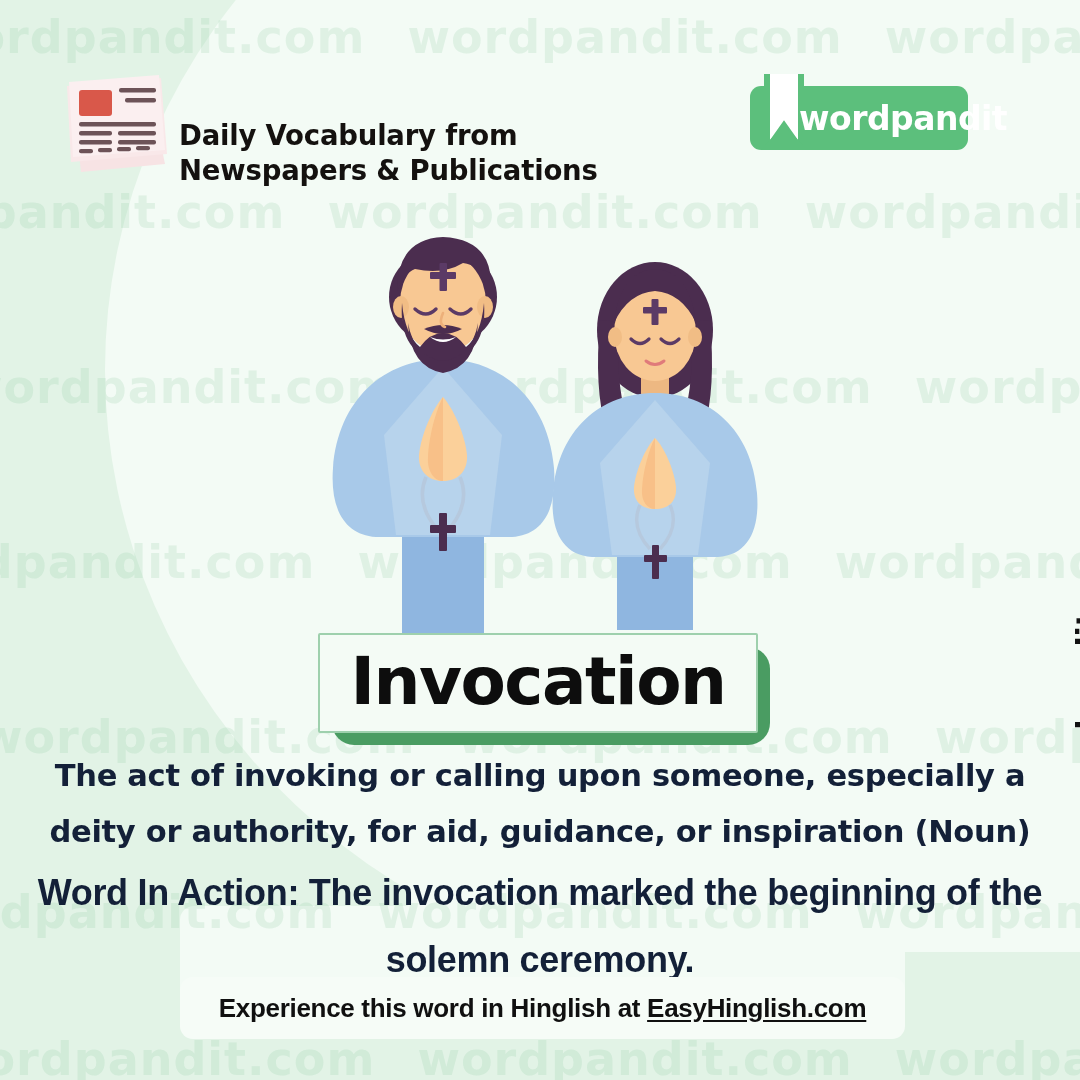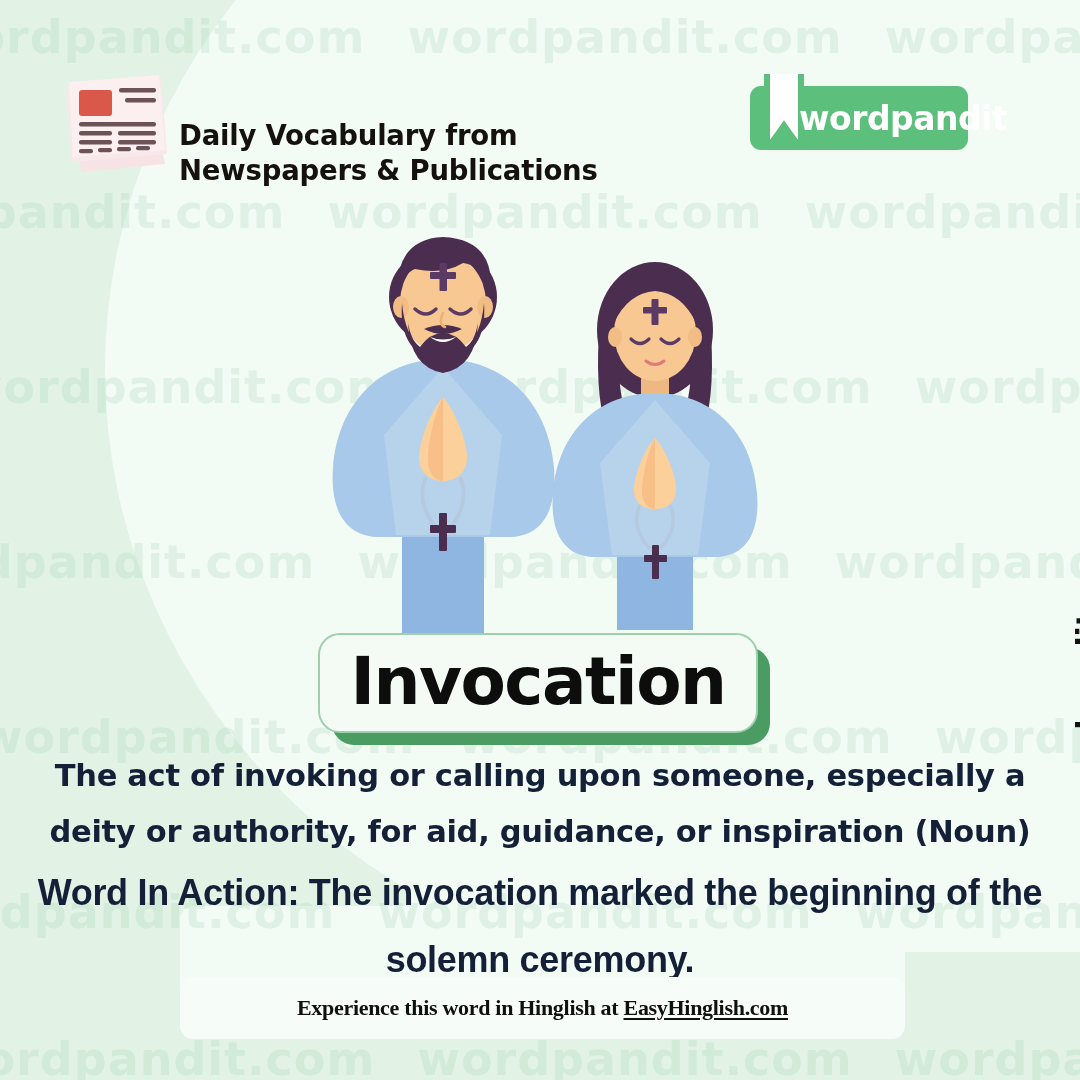--- a/index.html
+++ b/index.html
@@ -190,21 +190,21 @@
     border-radius: 22px;
   }
   .word-badge {
     position: absolute;
     left: 0;
     top: 0;
     width: 436px;
     height: 96px;
     background: #f4fbf5;
     border: 2px solid #9ed0ad;
-    border-radius: 22px;
+    border-radius: 2px;
     display: flex;
     align-items: center;
     justify-content: center;
   }
   .word-badge-text {
     font-family: "DejaVu Sans", sans-serif;
     font-weight: 700;
     font-size: 66px;
     letter-spacing: -1.5px;
     color: #0d0d0d;
@@ -247,23 +247,23 @@
     top: 977px;
     width: 725px;
     height: 62px;
     background: #f6fcf7;
     border-radius: 13px;
     display: flex;
     align-items: center;
     justify-content: center;
   }
   .footer-text {
-    font-family: Liberation Serif, serif;
-    font-weight: 700;
-    font-size: 22px;
+    font-family: Liberation Sans, sans-serif;
+    font-weight: 700;
+    font-size: 26px;
     letter-spacing: -0.3px;
     color: #101010;
   }
   .footer-link {
     text-decoration: underline;
     text-underline-offset: 3px;
     color: #101010;
   }
 </style>
 </head>

